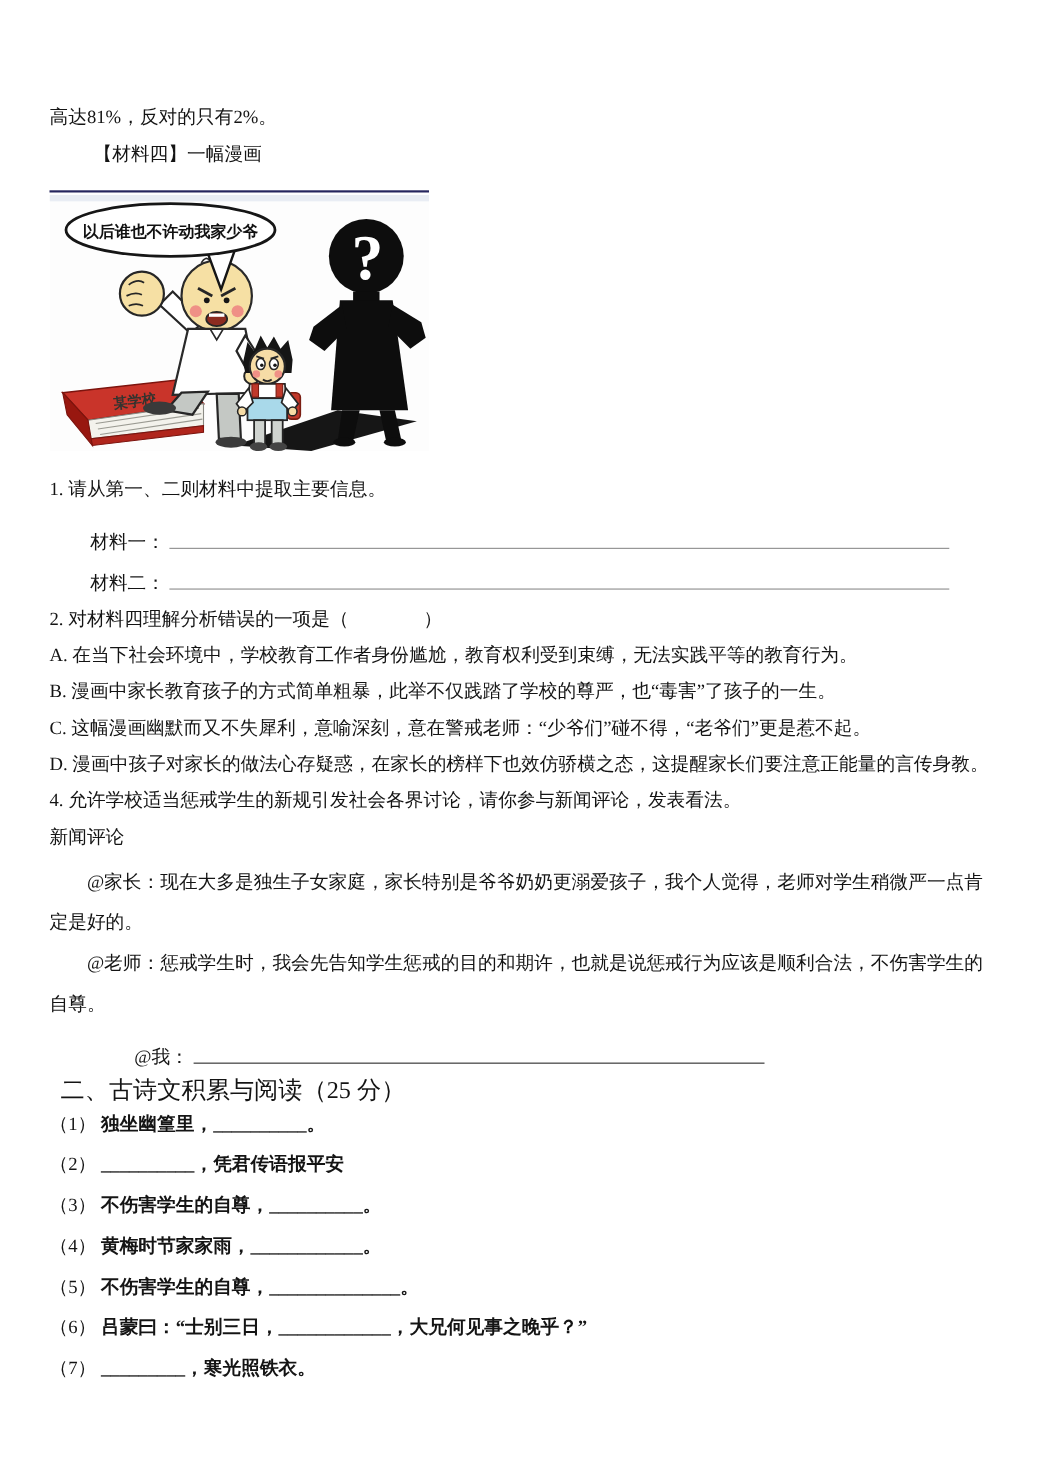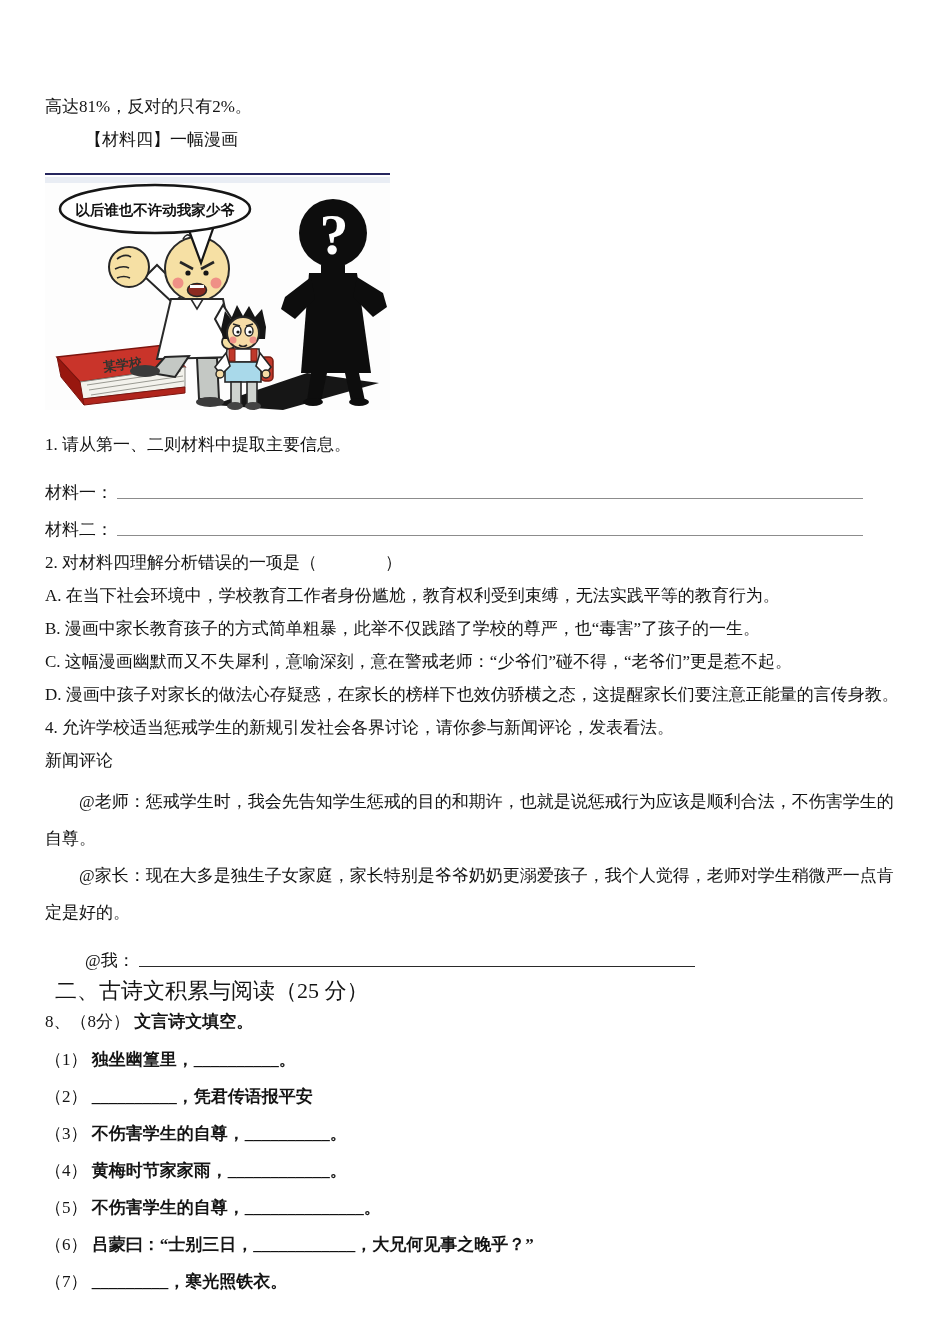--- a/index.html
+++ b/index.html
@@ -12,21 +12,21 @@
     font-family:"Liberation Serif","DejaVu Serif",serif;
     color:#141414;
     font-size:17px;
   }
   .t{margin:0 0 12px;line-height:21px;}
   .indent1{text-indent:40px;margin-bottom:23px;}
   .comic-wrap{width:345px;margin:2px 0 24px;}
   .comic-topline{height:2px;background:#26265e;margin-bottom:2px;}
   .comic-wrap svg{display:block;}
   .blank-row{display:flex;align-items:flex-end;height:36px;margin-bottom:1px;width:818px;}
-  .blank-row .lbl{white-space:nowrap;line-height:21px;}
+  .blank-row .lbl{white-space:nowrap;line-height:21px;margin-left:37px;}
   .uline{flex:1;border-bottom:1.5px solid #8c8c8c;height:2px;margin:0 0 4px 4px;}
   .uline.dark{border-bottom:1.5px solid #2a2a2a;}
   .q2stem{margin-top:12px;}
   .opt{margin:0 0 12px;line-height:21px;}
   .para{line-height:37px;margin:0;text-indent:34px;}
   .me-row{width:650px;padding-left:40px;box-sizing:border-box;height:40px;margin-bottom:8px;}
   .heading{font-weight:normal;font-size:22px;margin:6px 10px 8px;line-height:24px;}
   .q8line{margin:0 0 16px;line-height:22px;}
   .q8line .bold{font-weight:bold;}
   .fill-item{margin:0 0 16px;line-height:21px;}
@@ -155,34 +155,30 @@
 
   <p class="t q2stem">2. 对材料四理解分析错误的一项是（　　　　）</p>
   <p class="t opt">A. 在当下社会环境中，学校教育工作者身份尴尬，教育权利受到束缚，无法实践平等的教育行为。</p>
   <p class="t opt">B. 漫画中家长教育孩子的方式简单粗暴，此举不仅践踏了学校的尊严，也“毒害”了孩子的一生。</p>
   <p class="t opt">C. 这幅漫画幽默而又不失犀利，意喻深刻，意在警戒老师：“少爷们”碰不得，“老爷们”更是惹不起。</p>
   <p class="t opt">D. 漫画中孩子对家长的做法心存疑惑，在家长的榜样下也效仿骄横之态，这提醒家长们要注意正能量的言传身教。</p>
 
   <p class="t">4. 允许学校适当惩戒学生的新规引发社会各界讨论，请你参与新闻评论，发表看法。</p>
   <p class="t">新闻评论</p>
 
+  <p class="para">@家长：现在大多是独生子女家庭，家长特别是爷爷奶奶更溺爱孩子，我个人觉得，老师对学生稍微严一点肯定是好的。</p>
   <p class="para">@老师：惩戒学生时，我会先告知学生惩戒的目的和期许，也就是说惩戒行为应该是顺利合法，不伤害学生的自尊。</p>
-  <p class="para">@家长：现在大多是独生子女家庭，家长特别是爷爷奶奶更溺爱孩子，我个人觉得，老师对学生稍微严一点肯定是好的。</p>
 
   <div class="blank-row me-row">
     <span class="lbl">@我：</span>
     <span class="uline dark"></span>
   </div>
 
   <p class="heading">二、古诗文积累与阅读（25 分）</p>
 
-  <p class="q8line">
-    <span>8、（8分）</span>
-    <span class="bold">文言诗文填空。</span>
-  </p>
 
   <div class="fill-item">
     <span class="num">（1）</span>
     <span class="bold">独坐幽篁里，__________。</span>
   </div>
   <div class="fill-item">
     <span class="num">（2）</span>
     <span class="bold">__________，凭君传语报平安</span>
   </div>
   <div class="fill-item">

